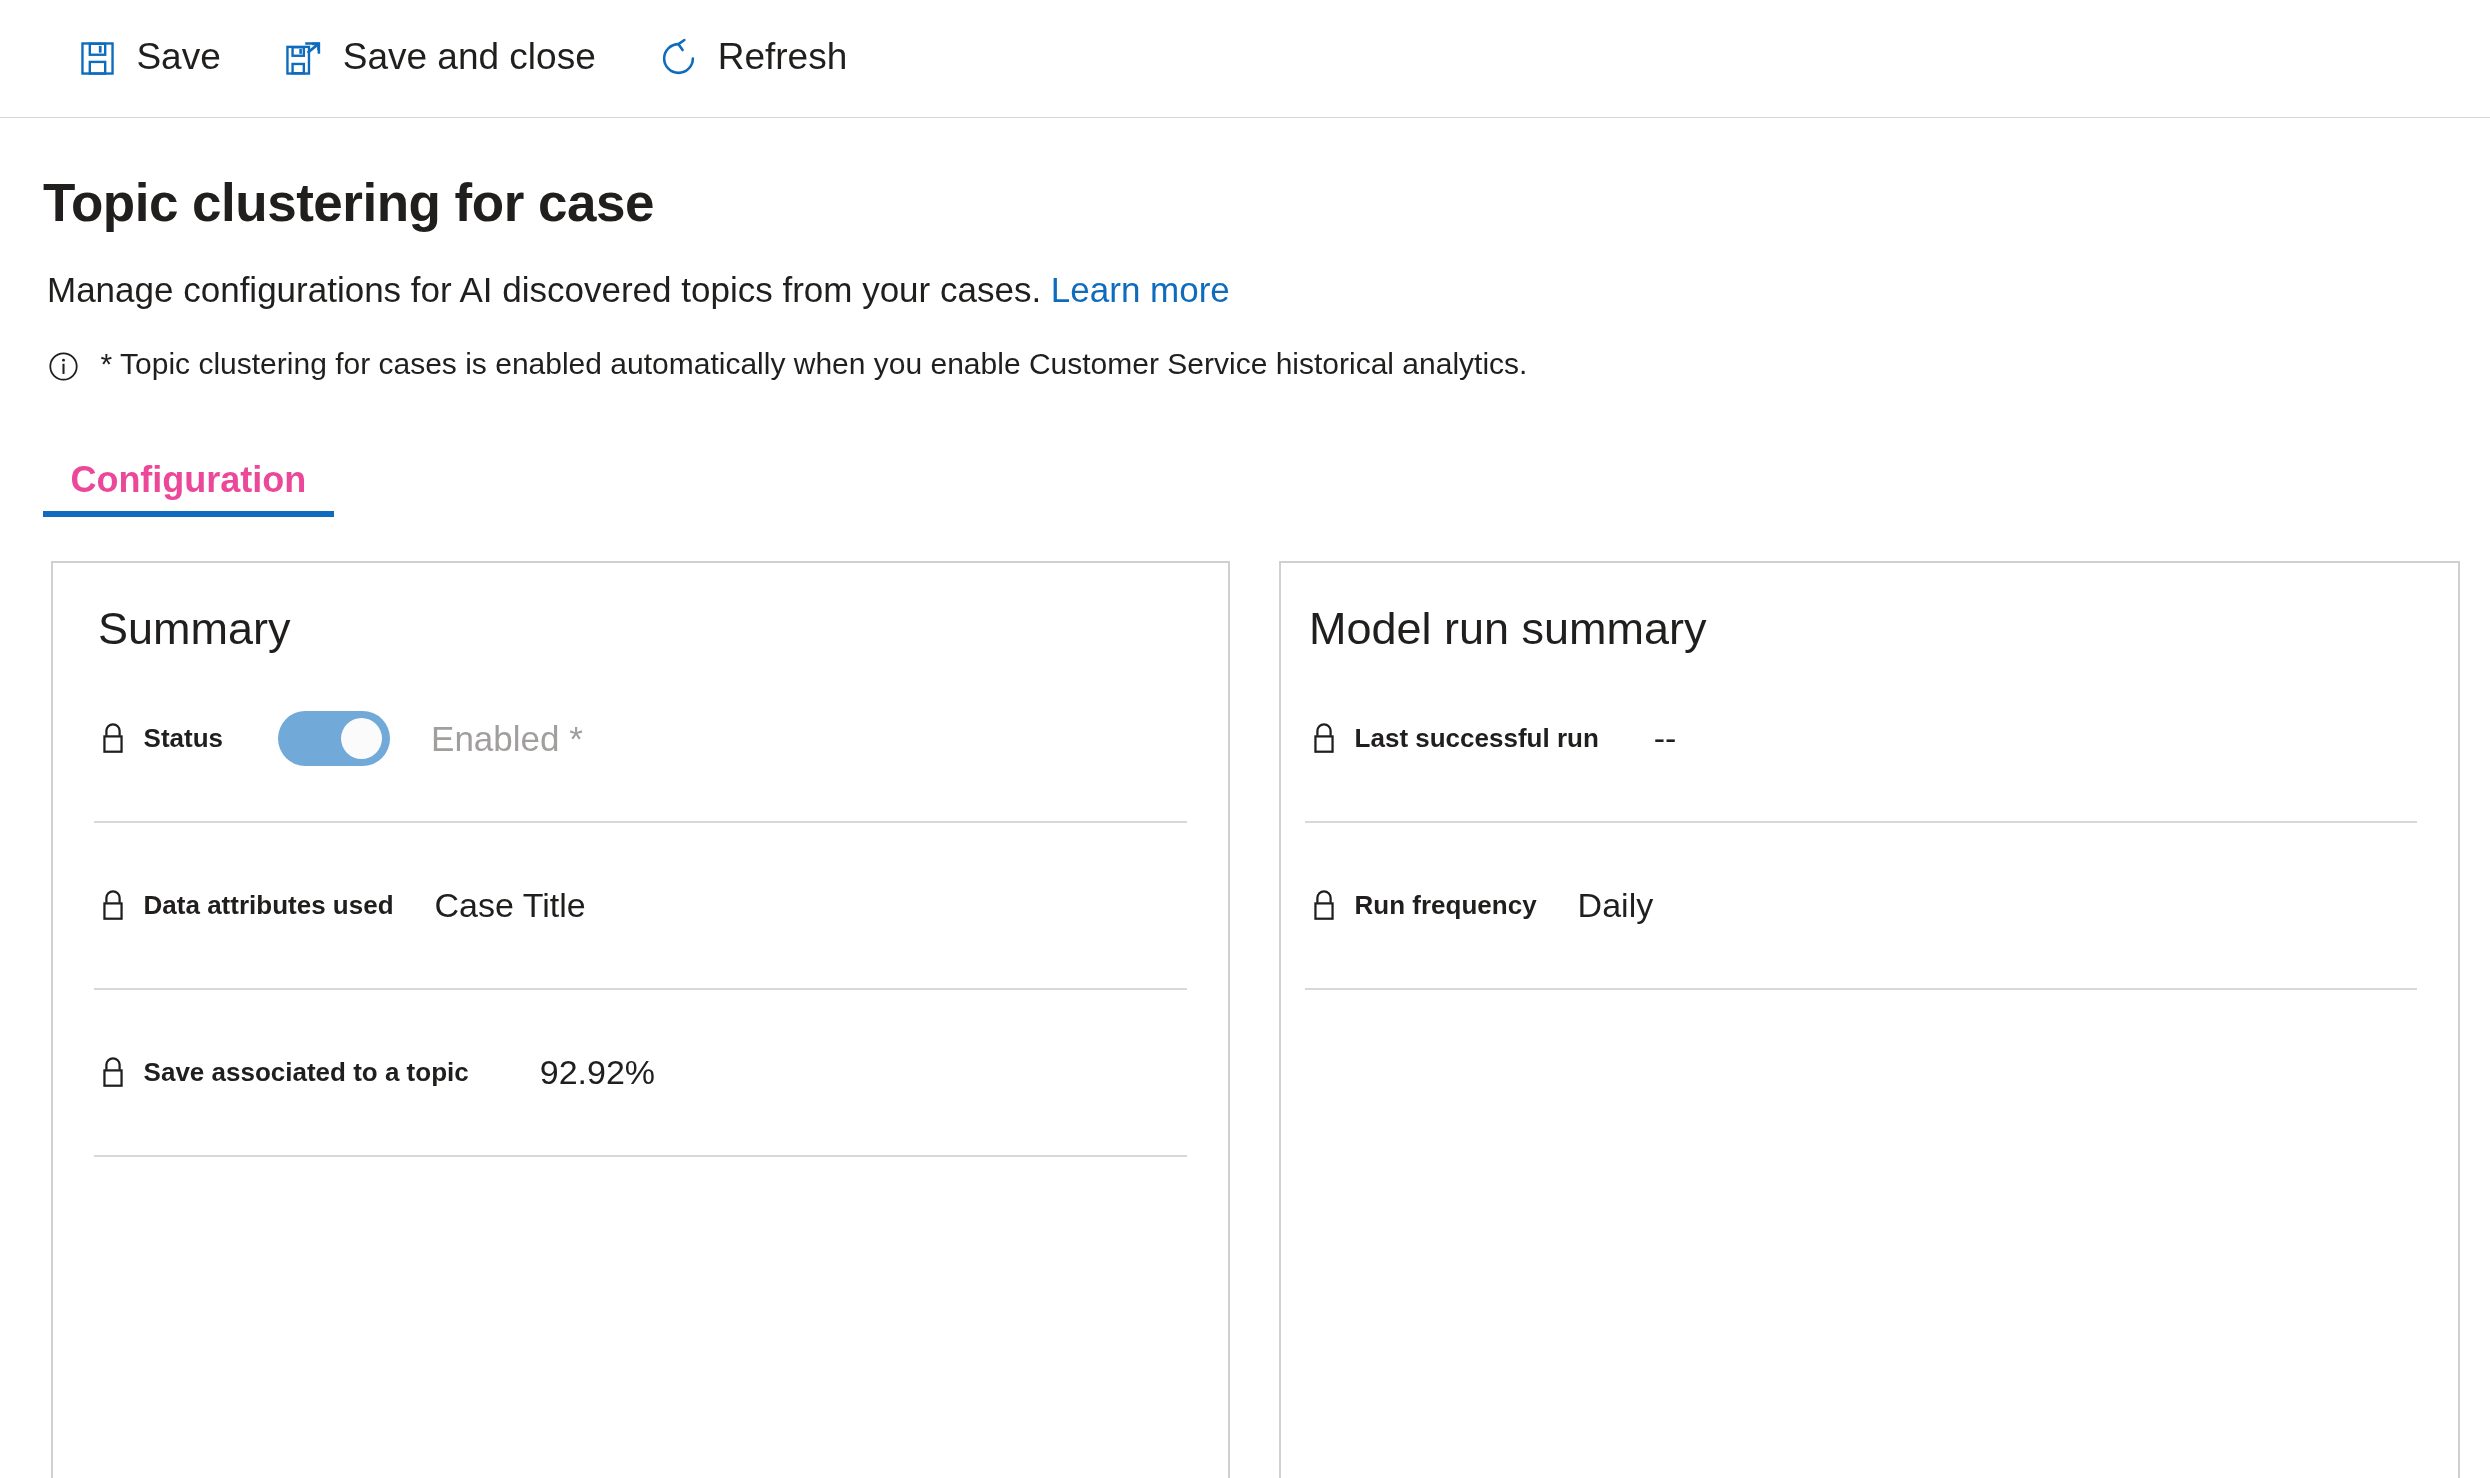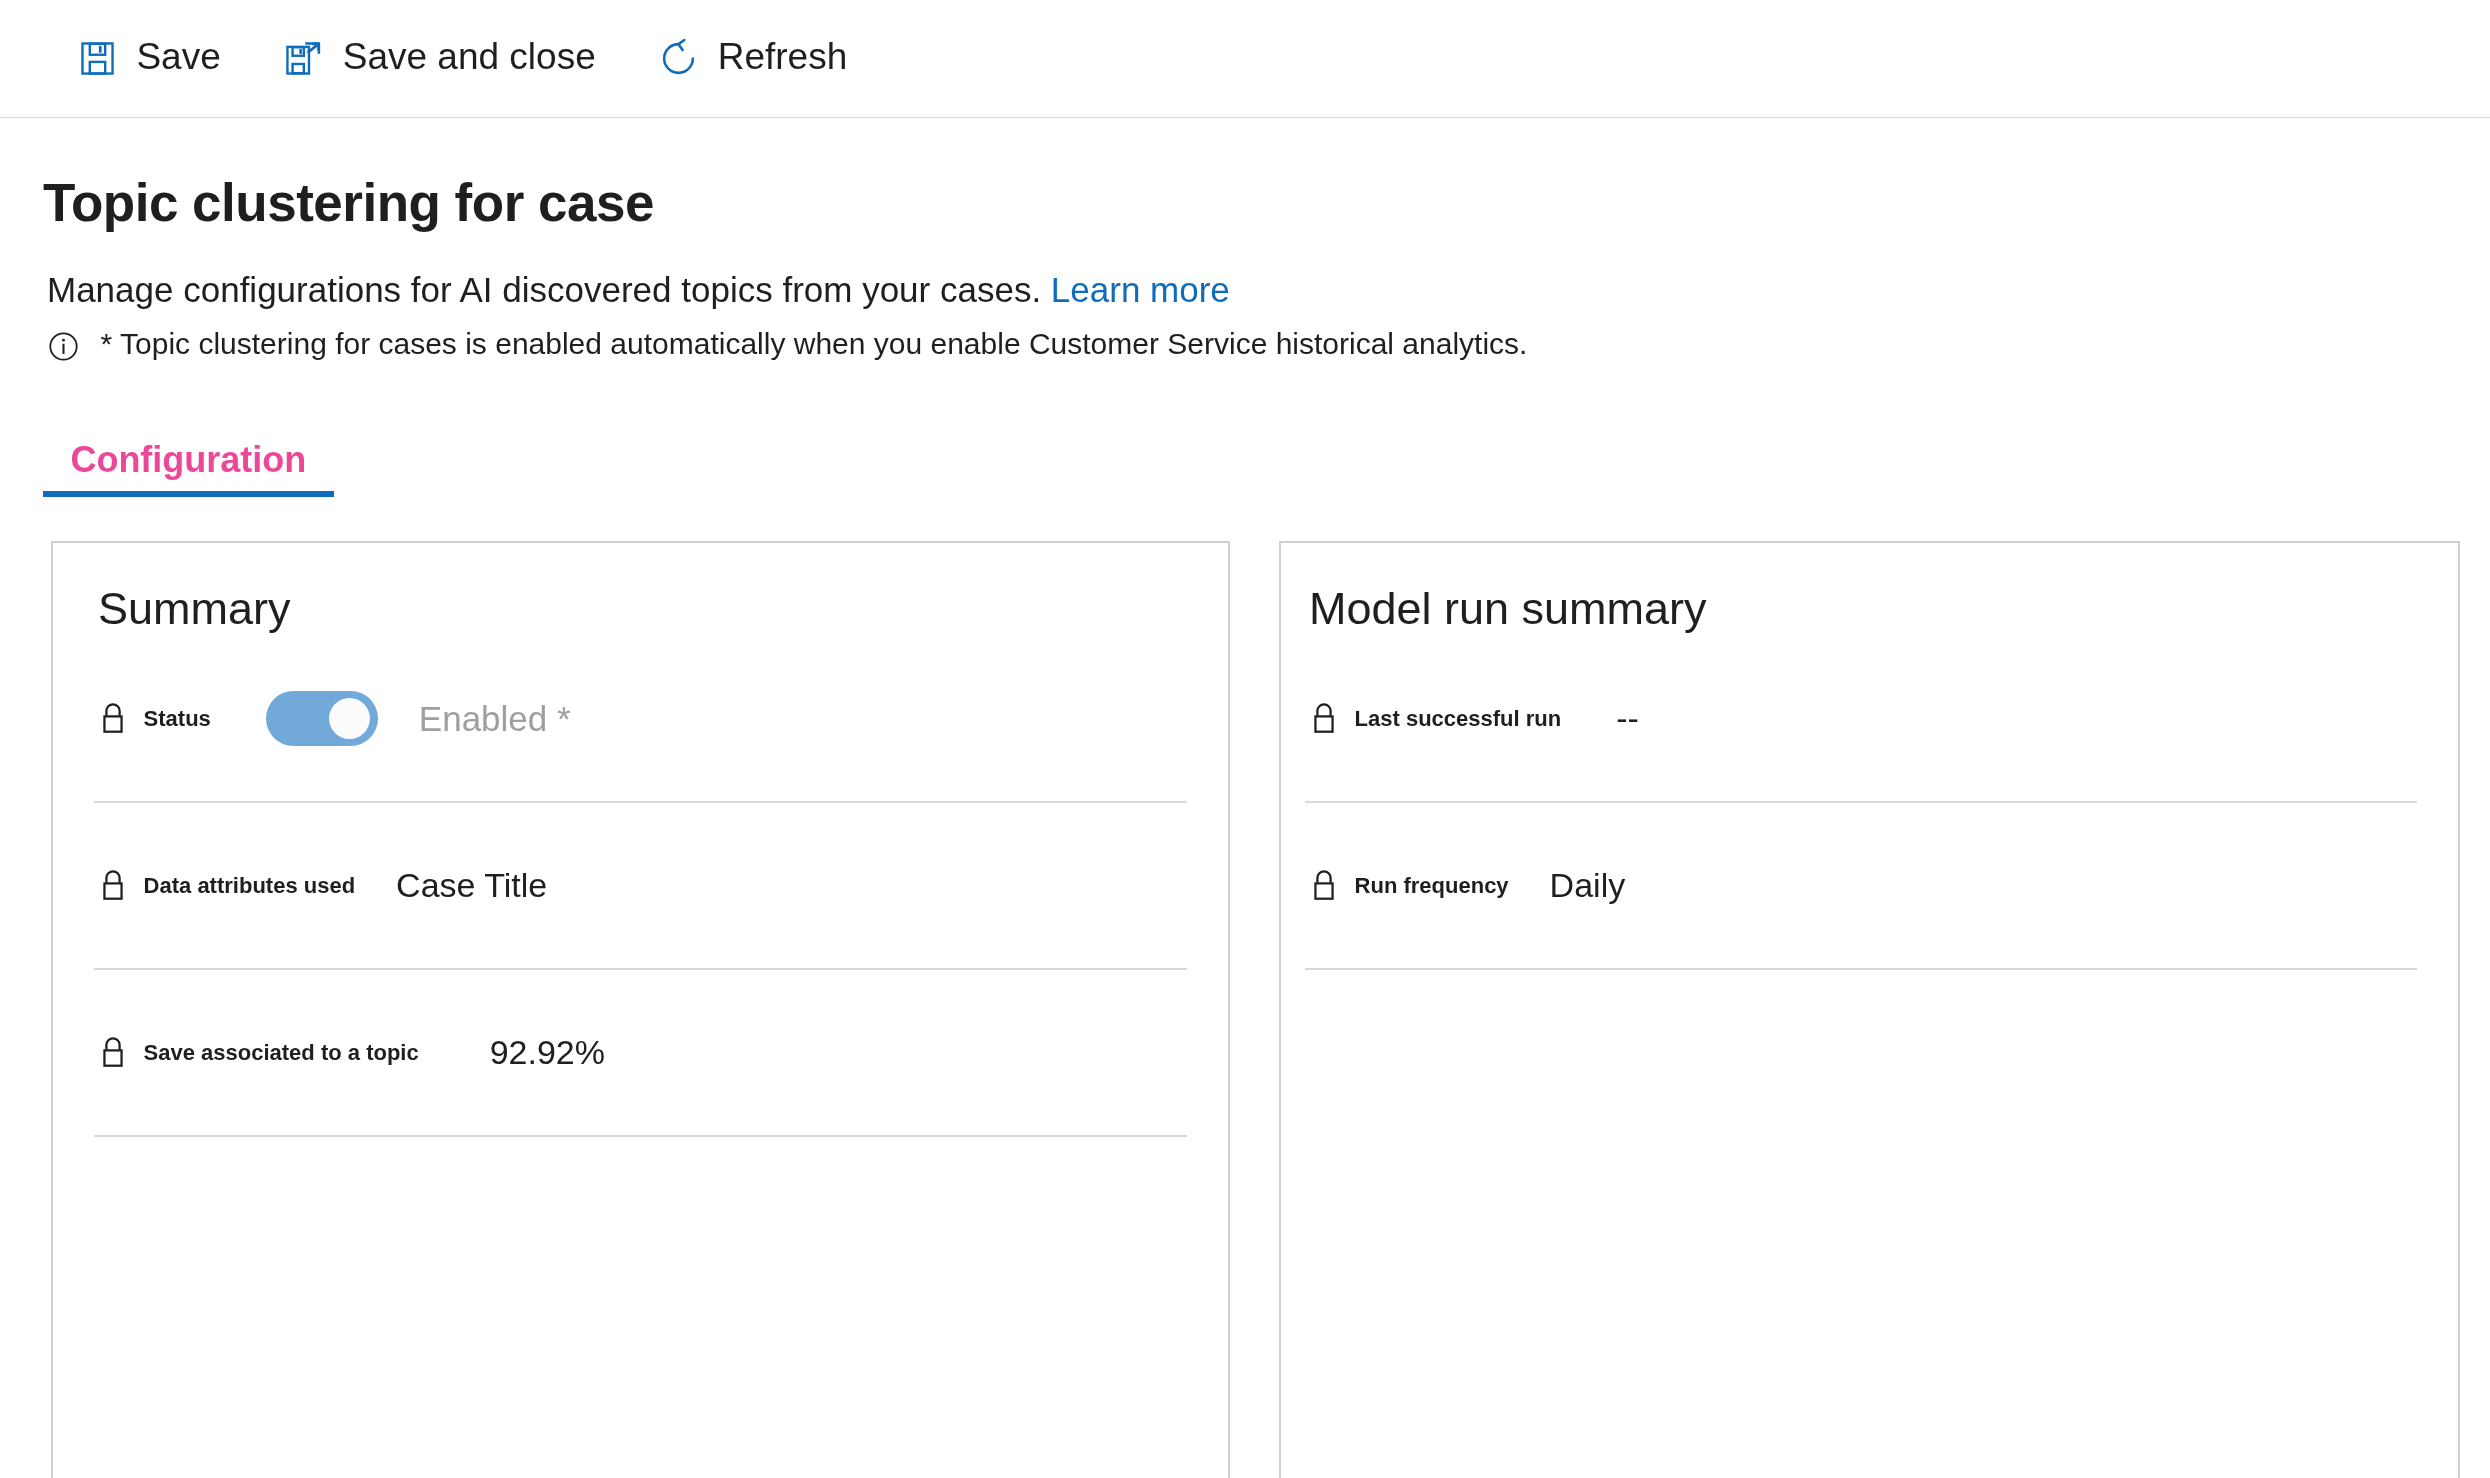--- a/index.html
+++ b/index.html
@@ -66,21 +66,21 @@
     line-height: 1.2;
   }
   .subtitle a {
     color: #0f6cbd;
     text-decoration: none;
     cursor: pointer;
   }
   .note-row {
     display: flex;
     align-items: flex-start;
-    margin: 14px 0 0 47px;
+    margin: 34px 0 0 47px;
     gap: 20.6px;
   }
   .info-icon {
     width: 33px;
     height: 33px;
     flex: 0 0 auto;
     margin-top: 4.9px;
   }
   .note-text {
     font-size: 30px;
@@ -150,21 +150,21 @@
   }
   .field:first-of-type { height: 178px; }
 
   .lock-icon {
     width: 30px;
     height: 37px;
     flex: 0 0 auto;
     margin-right: 15.7px;
   }
   .field-label {
-    font-size: 22px;
+    font-size: 26px;
     font-weight: 700;
     color: #201f1e;
     white-space: nowrap;
   }
   .field-value {
     font-size: 34px;
     font-weight: 400;
     color: #201f1e;
     white-space: nowrap;
   }

